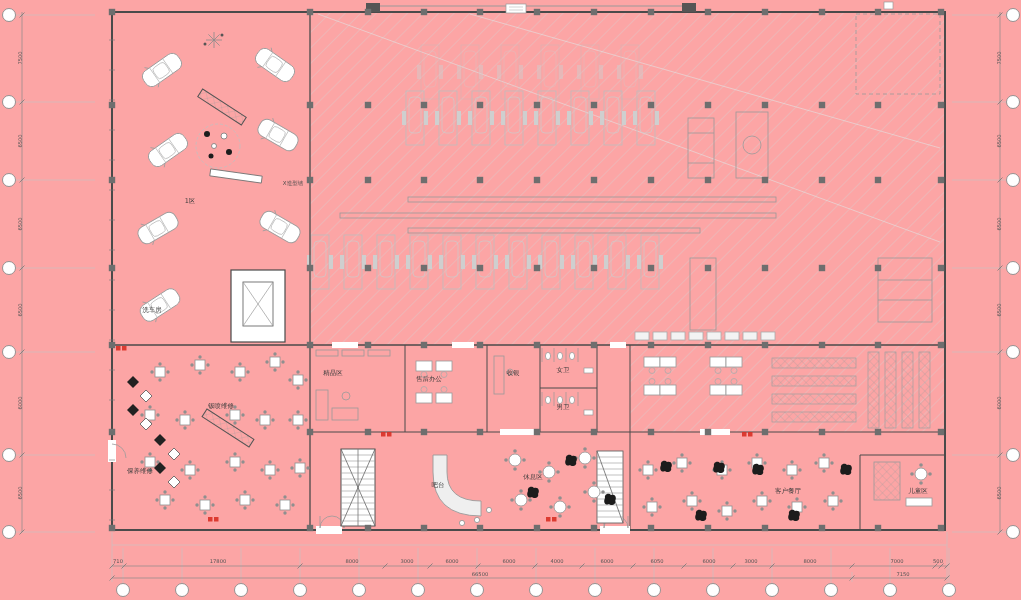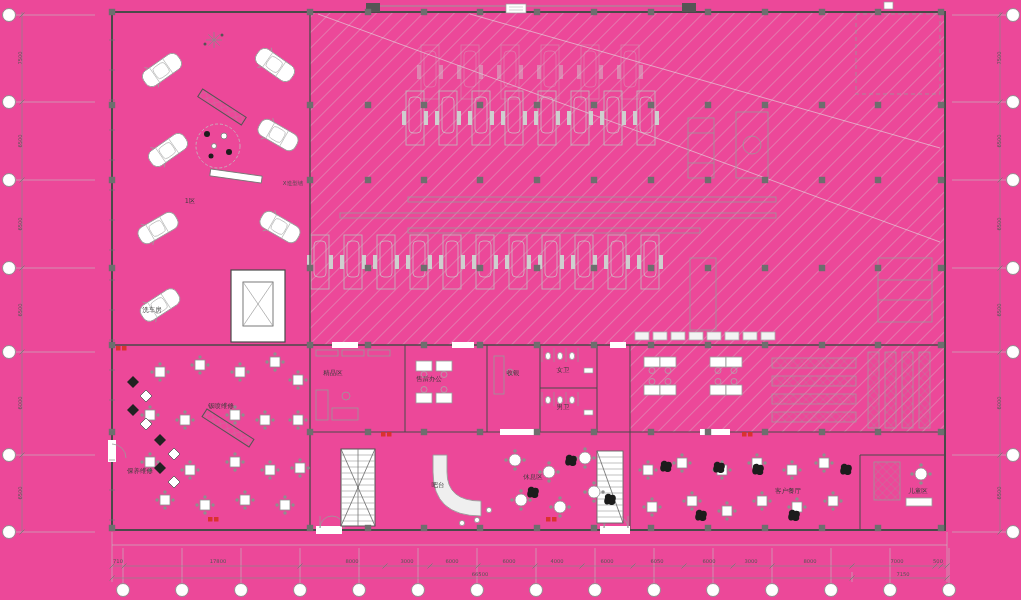--- a/index.html
+++ b/index.html
@@ -1,16 +1,16 @@
 <!DOCTYPE html>
 <html><head>
 <meta charset="utf-8">
 <style>
   html,body{margin:0;padding:0;background:#ffffff;}
-  .stage{position:relative;width:1021px;height:600px;background:#ec4899;overflow:hidden;
+  .stage{position:relative;width:1021px;height:600px;background:#fca5a5;overflow:hidden;
          font-family:"DejaVu Sans", sans-serif;}
   svg{display:block}
   text{font-family:"DejaVu Sans", sans-serif;}
   .room{font-size:6.5px;fill:#3c3c3c;text-anchor:middle;}
   .room-sm{font-size:5.5px;fill:#4a4a4a;text-anchor:middle;}
   .dim{font-size:5.2px;fill:#555;text-anchor:middle;}
   .dimline{stroke:#8a8a8a;stroke-width:0.7;}
   .ext{stroke:#c3c3c3;stroke-width:0.6;}
   .wall{stroke:#4a4a4a;fill:none;}
   .thin{stroke:#9a9a9a;fill:none;stroke-width:0.8;}

